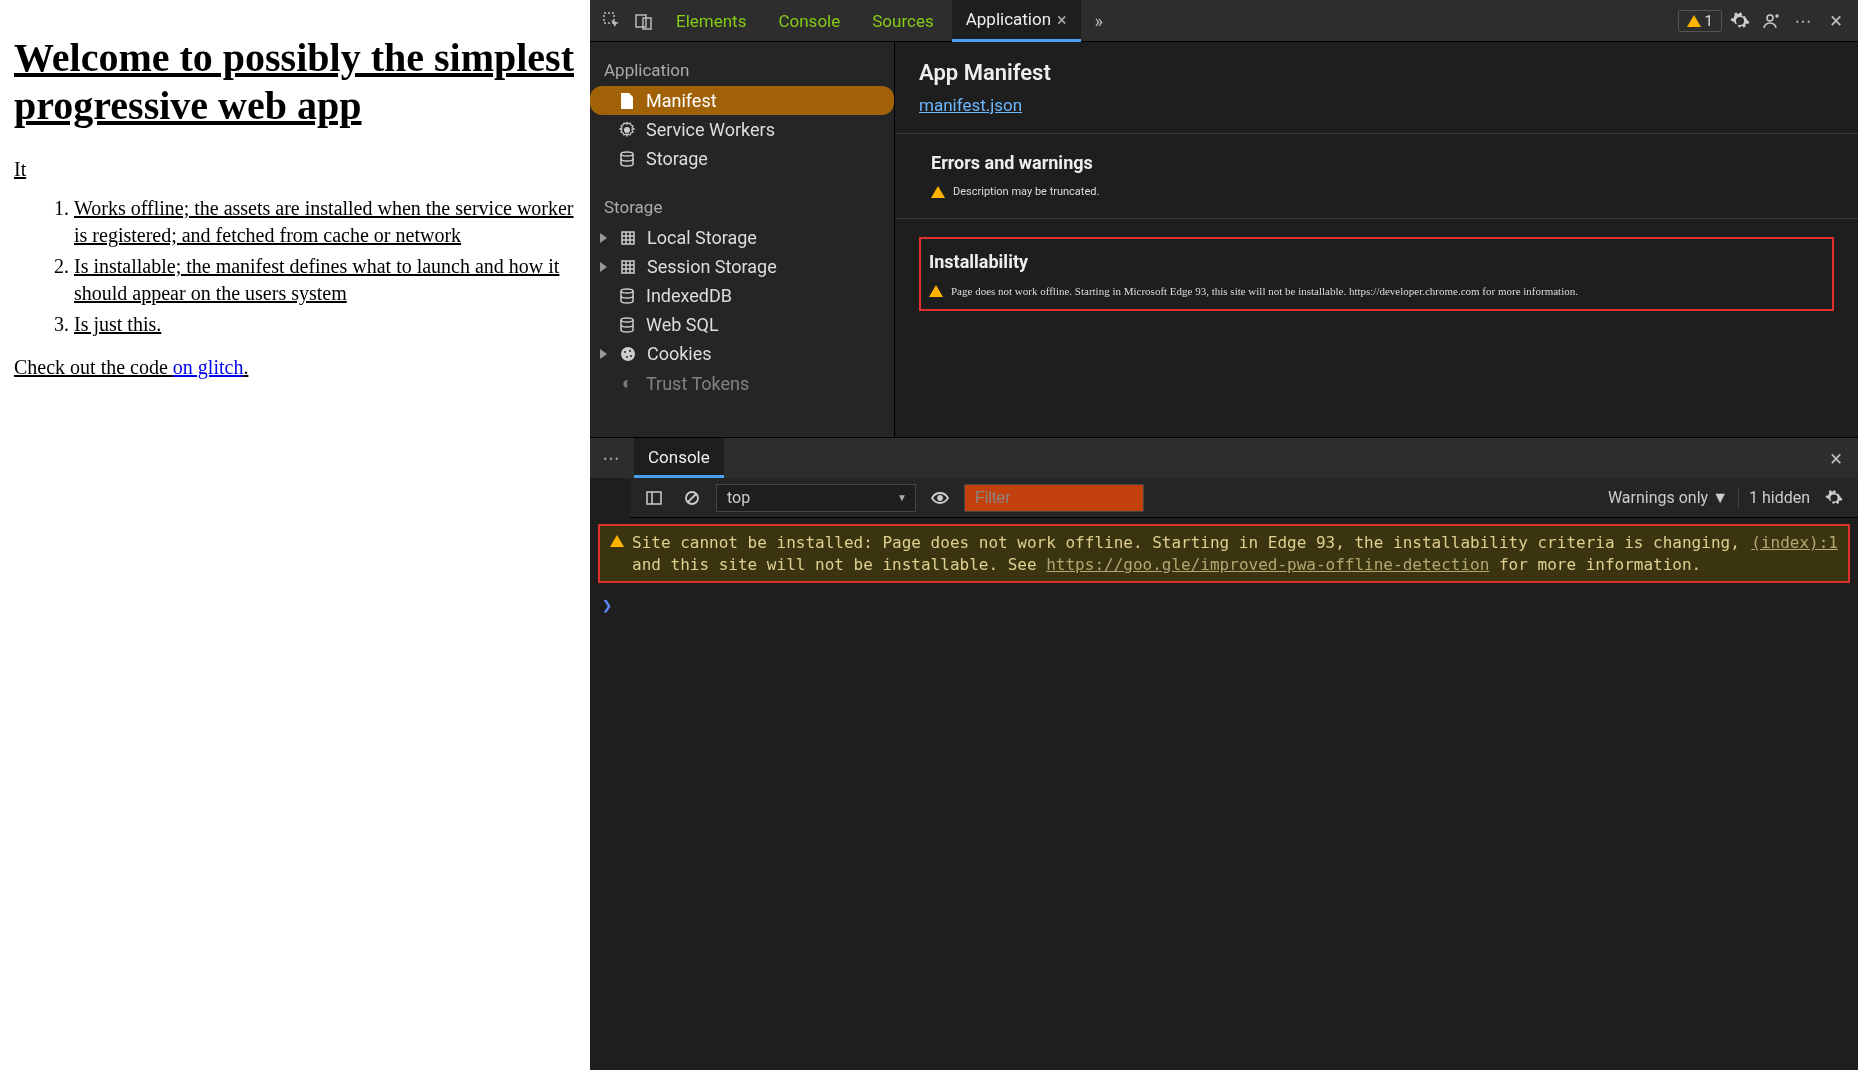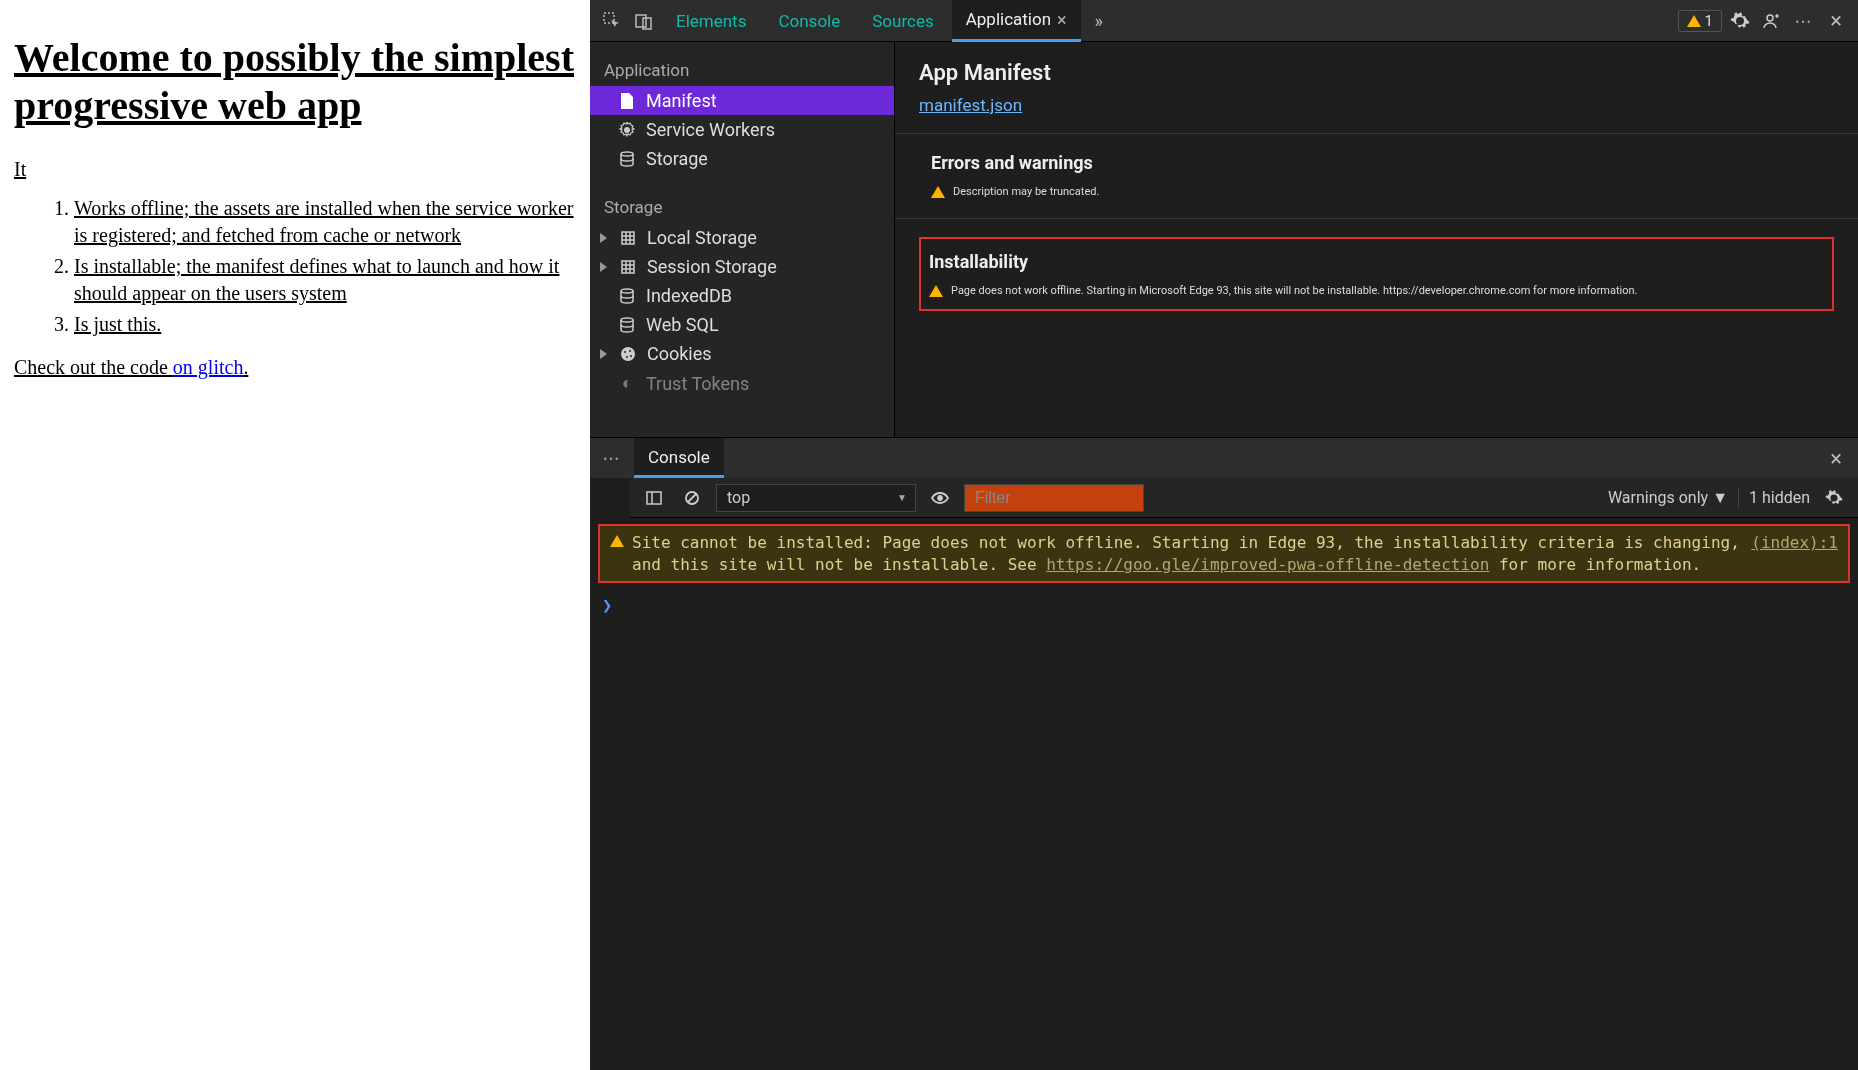--- a/index.html
+++ b/index.html
@@ -38,21 +38,21 @@
     background: #2d2d2d;
     border-bottom: 1px solid #000;
     padding: 0 8px;
     gap: 4px;
   }
   .dt-tabbtn {
     padding: 0 14px;
     height: 42px;
     display: flex;
     align-items: center;
-    color: #14b8a6;
+    color: #84cc16;
     cursor: pointer;
     gap: 6px;
   }
   .dt-tabbtn.active {
     background: #1e1e1e;
     color: #eee;
     border-bottom: 3px solid #4aa0f0;
   }
   .dt-iconbtn {
     width: 28px;
@@ -98,21 +98,21 @@
   }
   .dt-tree-item {
     display: flex;
     align-items: center;
     gap: 10px;
     padding: 4px 14px 4px 28px;
     font-size: 18px;
     color: #ddd;
     cursor: pointer;
   }
-  .dt-tree-item.selected { background: #6d28d9; color: #fff; }
+  .dt-tree-item.selected { background: #a16207; color: #fff; border-radius: 12px; }
   .dt-tree-item .tri {
     display: inline-block;
     width: 0; height: 0;
     border-top: 5px solid transparent;
     border-bottom: 5px solid transparent;
     border-left: 7px solid #999;
     margin-left: -18px;
     margin-right: 2px;
   }
   .dt-tree-item .iconbox { width: 18px; display: inline-flex; justify-content: center; color: #ccc; }
@@ -399,21 +399,21 @@
         <a href="#" class="manifest-link">manifest.json</a>
         <hr class="dt-hairline">
         <div class="dt-subhead">Errors and warnings</div>
         <div class="dt-warn-line">
           <span class="warn-triangle"></span>
           <span>Description may be truncated.</span>
         </div>
         <hr class="dt-hairline">
         <div class="install-box">
           <div class="dt-subhead" style="margin-left:0;">Installability</div>
-          <div class="dt-warn-line" style="padding-left:0;">
+          <div class="dt-warn-line" style="padding-left:0;font-family:Liberation Serif, serif;">
             <span class="warn-triangle"></span>
             <span>Page does not work offline. Starting in Microsoft Edge 93, this site will not be installable. https://developer.chrome.com for more information.</span>
           </div>
         </div>
       </div>
     </div>
   </div>
 
   <div class="drawer" style="flex:1;">
     <div class="drawer-tabs">

